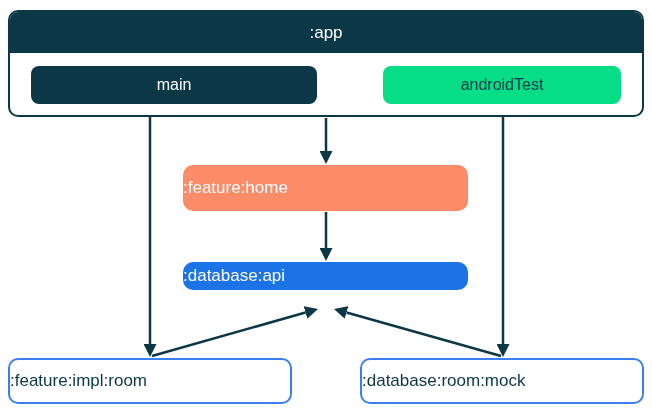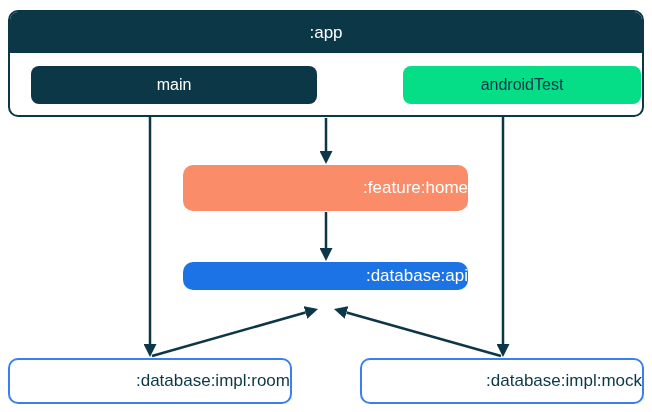--- a/index.html
+++ b/index.html
@@ -72,30 +72,29 @@
     left: 21px;
     width: 286px;
     background: var(--c-dark-navy, #0C3747);
     color: #ffffff;
   }
   .box-androidtest {
     left: 373px;
     width: 238px;
     background: var(--c-green, #05DD87);
     color: var(--c-dark-navy, #0C3747);
-    margin-left: 20px;
   }
   .node {
     position: absolute;
     box-sizing: border-box;
     border-radius: 10px;
     font-size: 17px;
     display: flex;
     align-items: center;
-    justify-content: flex-end;
+    justify-content: flex-start;
   }
   .feature-home {
     left: 183px;
     top: 165px;
     width: 285px;
     height: 46px;
     background: var(--c-salmon, #FA8C69);
     color: #ffffff;
   }
   .database-api {
@@ -150,20 +149,20 @@
 
   <div class="node feature-home">
     <span>:feature:home</span>
   </div>
 
   <div class="node database-api">
     <span>:database:api</span>
   </div>
 
   <div class="node impl-box impl-room">
-    <span>:database:impl:room</span>
+    <span>:feature:impl:room</span>
   </div>
 
   <div class="node impl-box impl-mock">
-    <span>:database:impl:mock</span>
+    <span>:database:room:mock</span>
   </div>
 
 </div>
 
 </body></html>

